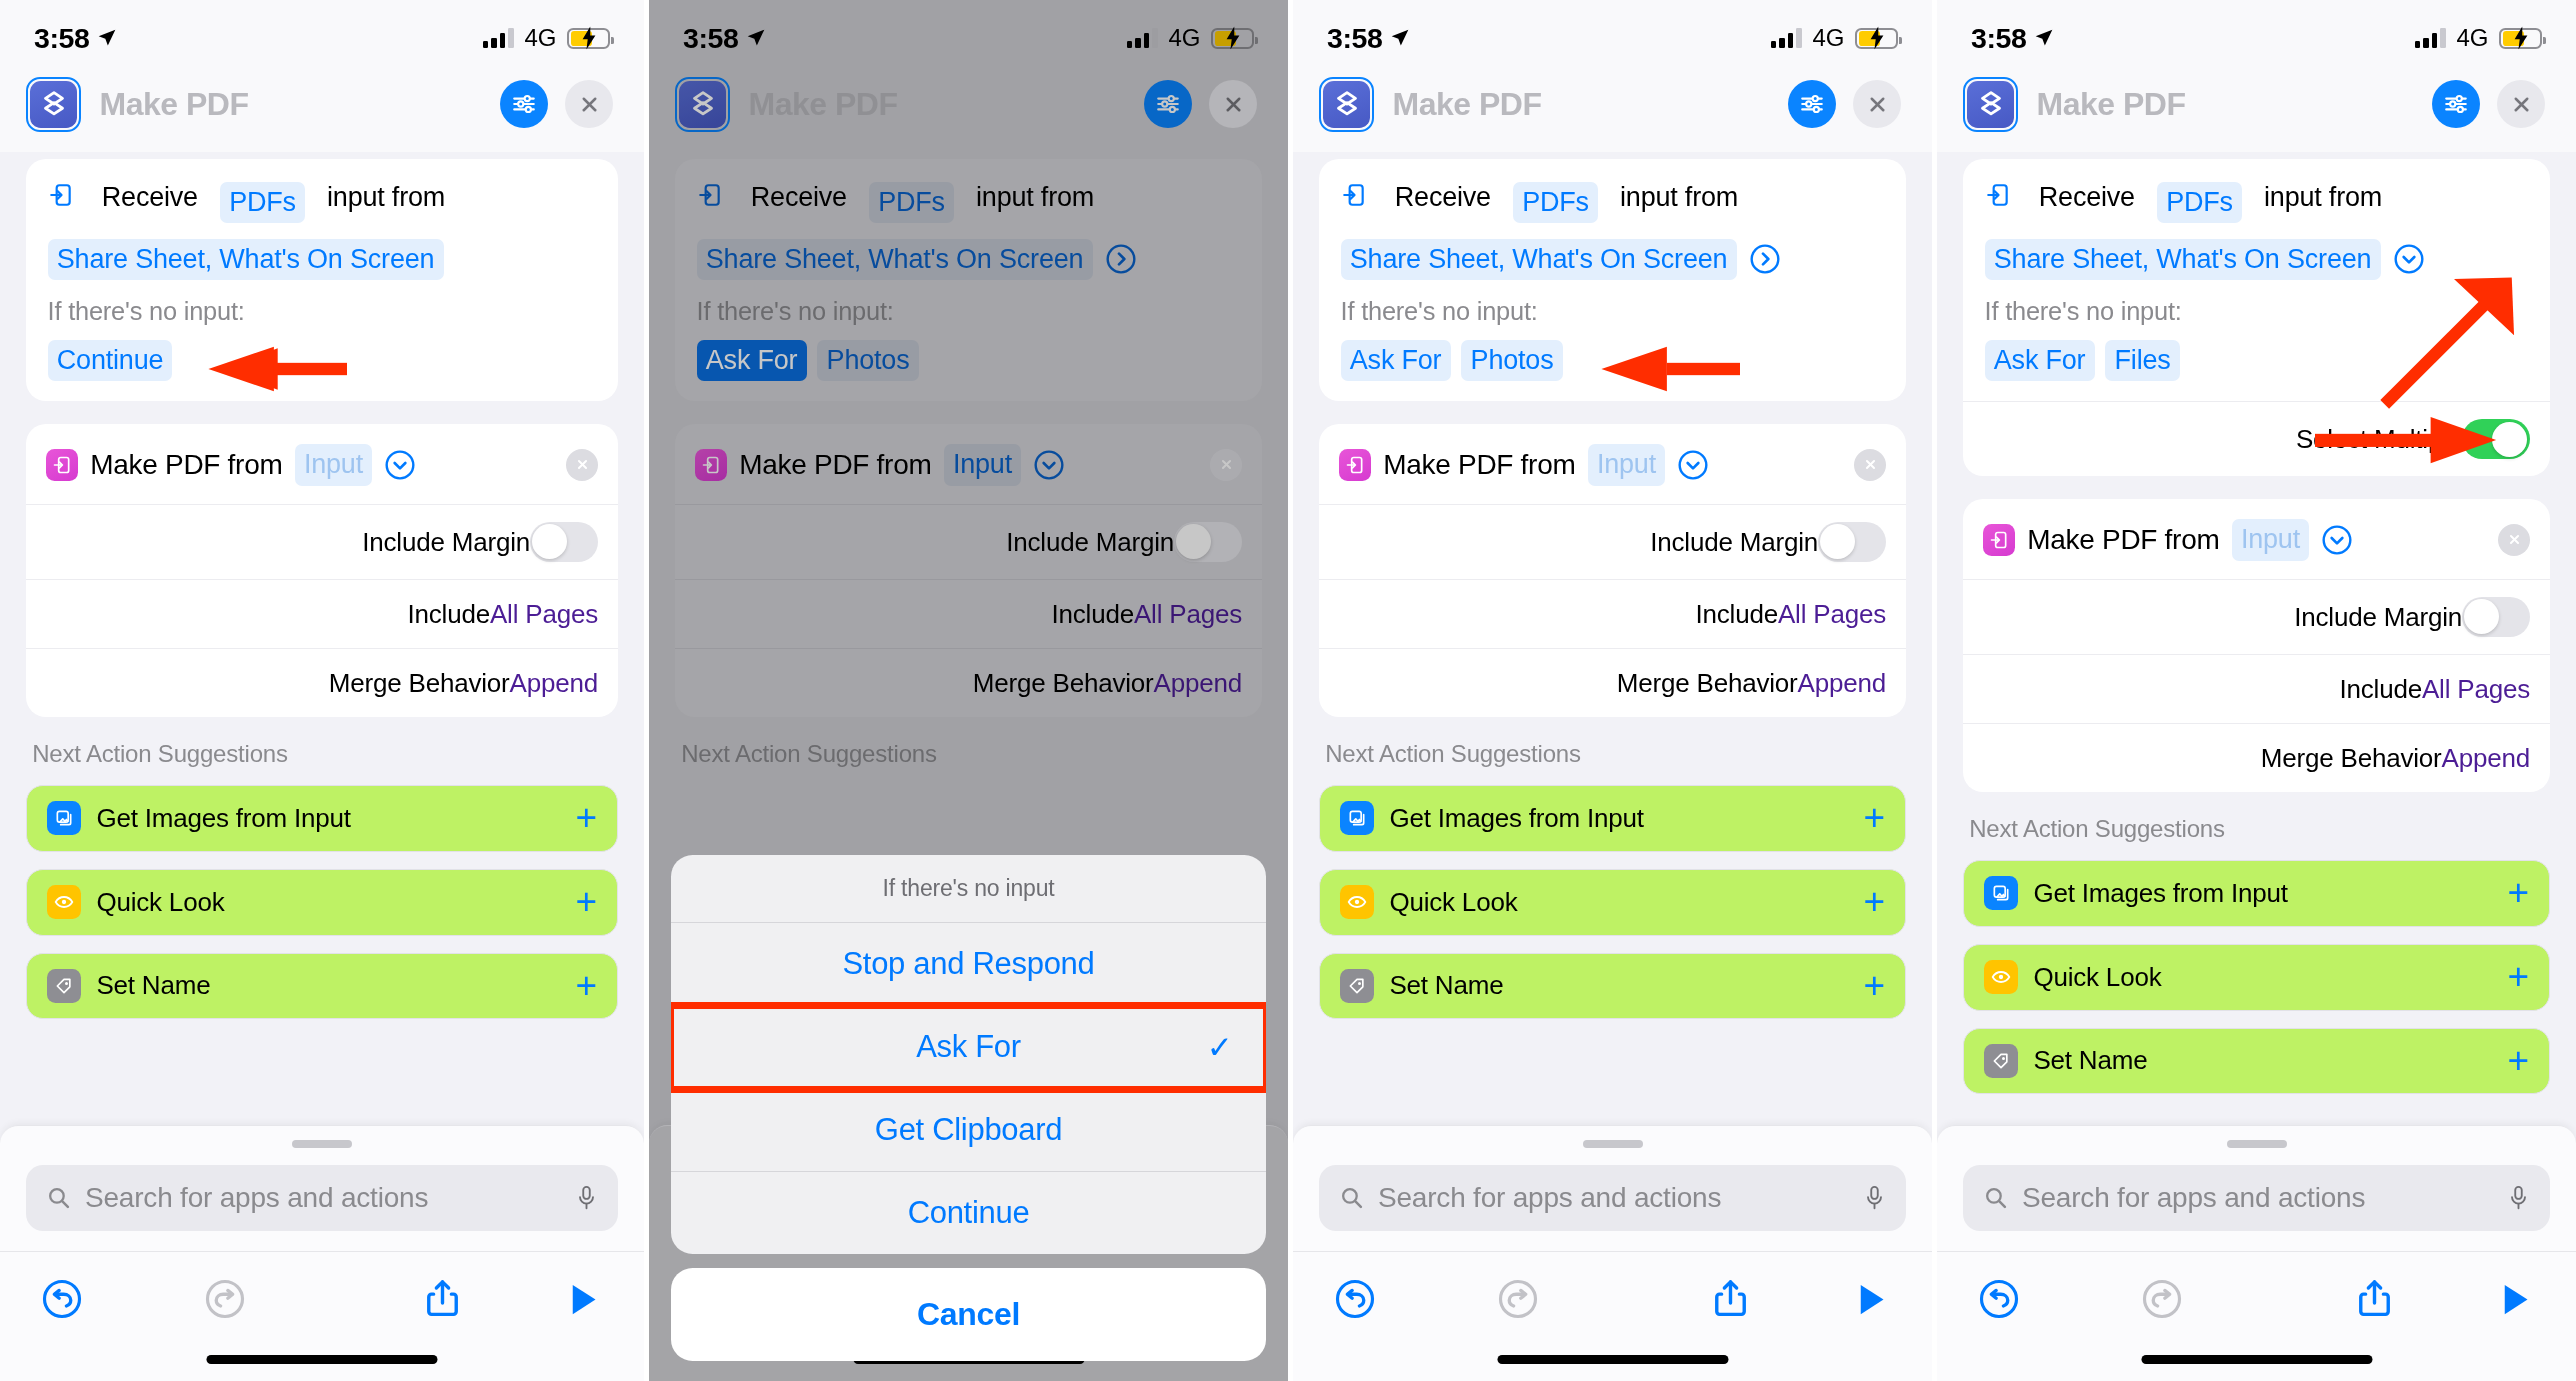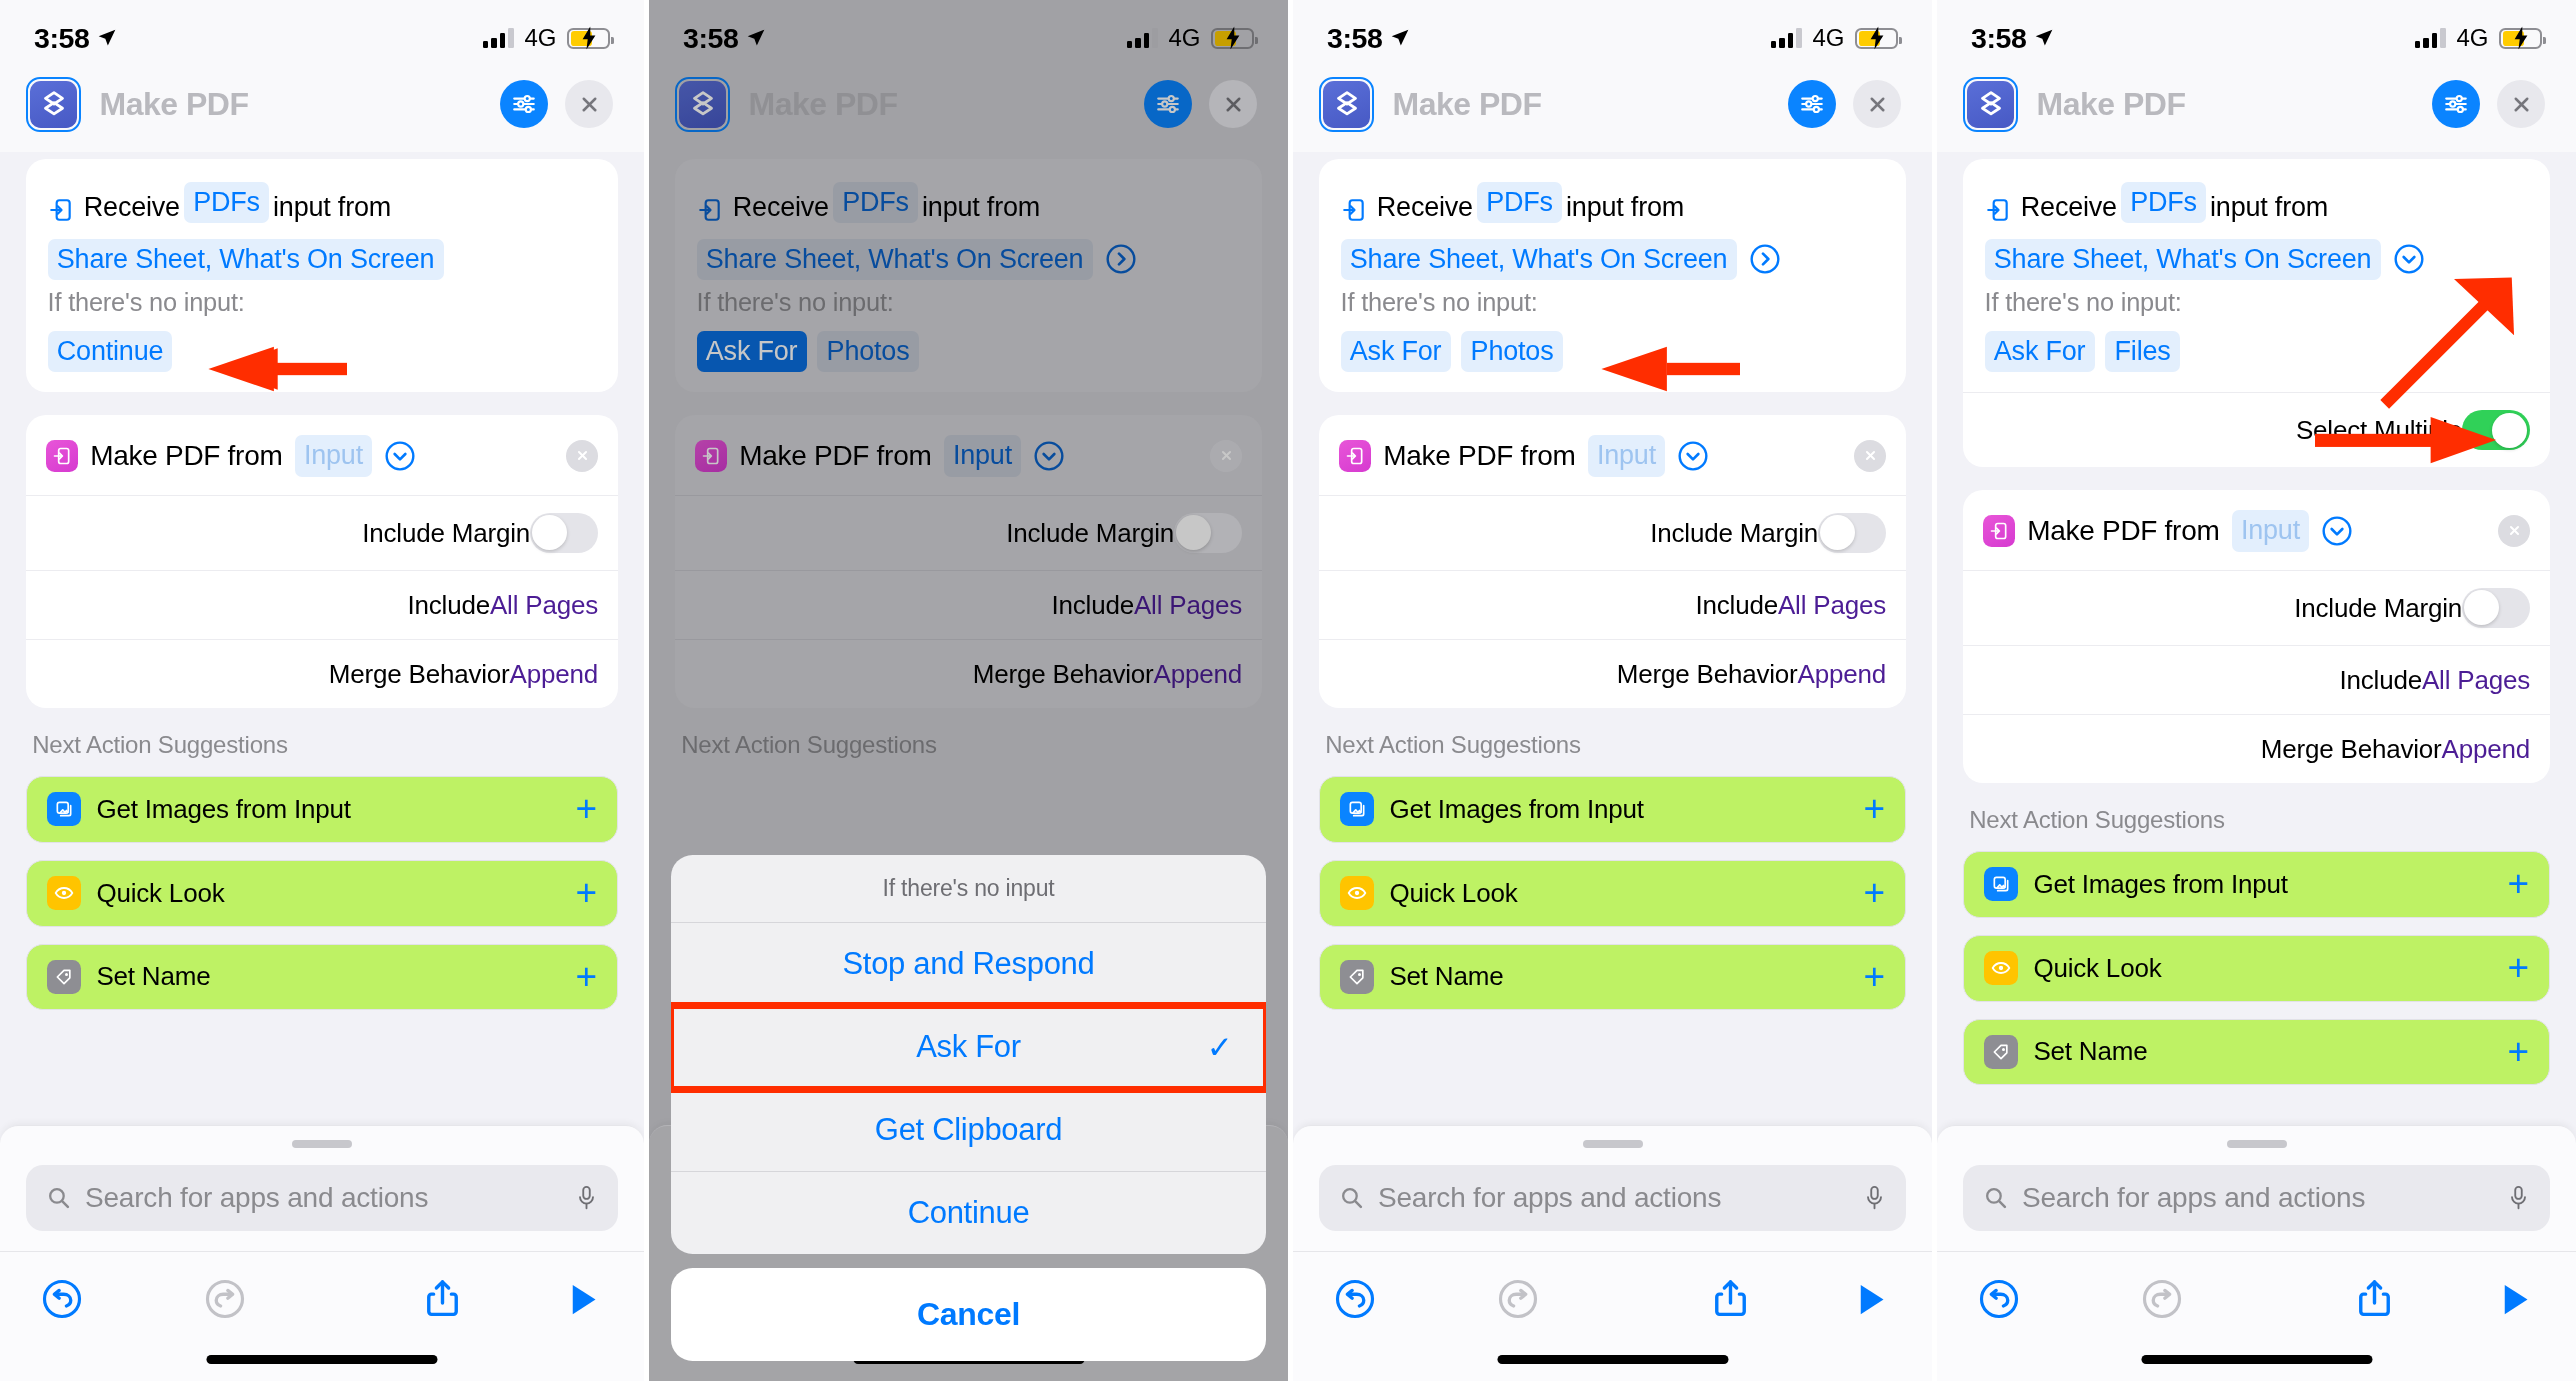--- a/index.html
+++ b/index.html
@@ -85,32 +85,32 @@
     position:absolute; left:0; right:0; top:159px; bottom:256px;
     padding: 0 26px; overflow:hidden;
   }
 
   .card {
     background:#fff; border-radius: 20px; padding: 23px 21.6px 20px 21.6px;
     margin-bottom: 23px;
   }
   .card.tight { padding: 0; }
 
-  .row-line { display:flex; align-items:flex-end; flex-wrap:wrap; gap:4px; }
+  .row-line { display:flex; align-items:flex-start; flex-wrap:wrap; gap:22px; }
   .r-icon { width: 26px; height: 26px; flex:0 0 auto; margin-right: 6.2px;}
   .tok {
     display:inline-block; padding: 3.1px 9.2px; border-radius: 7px;
     background:#e3effd; color:#007aff; font-size: 27px; font-weight: 500;
     letter-spacing:-0.2px; line-height: 1.3;
   }
   .tok-solid { background:#007aff; color:#fff; }
   .plain { font-size: 27px; color:#000; letter-spacing:-0.2px; font-weight: 400;}
   .muted { font-size: 25.4px; color:#8a8a8e; letter-spacing:-0.2px; }
   .line2 { margin-top: 15.4px; display:flex; align-items:center; gap:12.3px; }
-  .line3 { margin-top: 8px; }
+  .line3 { margin-top: 17px; }
   .line4 { margin-top: 14px; display:flex; align-items:center; gap:10.8px; }
   .chev-circle { width: 32px; height: 32px; flex:0 0 auto; }
 
   
   .act-head {
     display:flex; align-items:center; gap: 12.3px;
     padding: 20px 20px 18.5px 20px;
   }
   .act-app-icon {
     width: 32px; height: 32px; border-radius: 8.5px;

